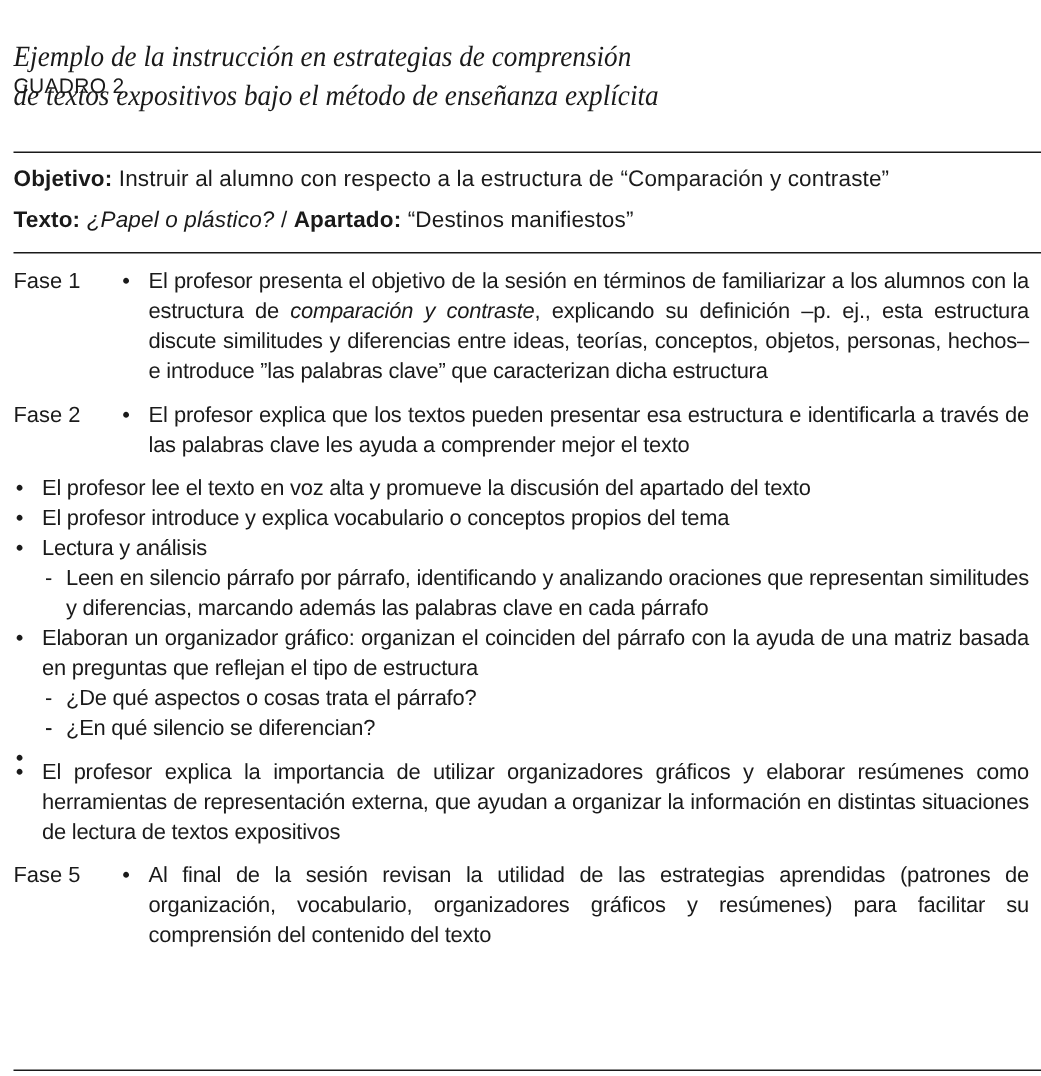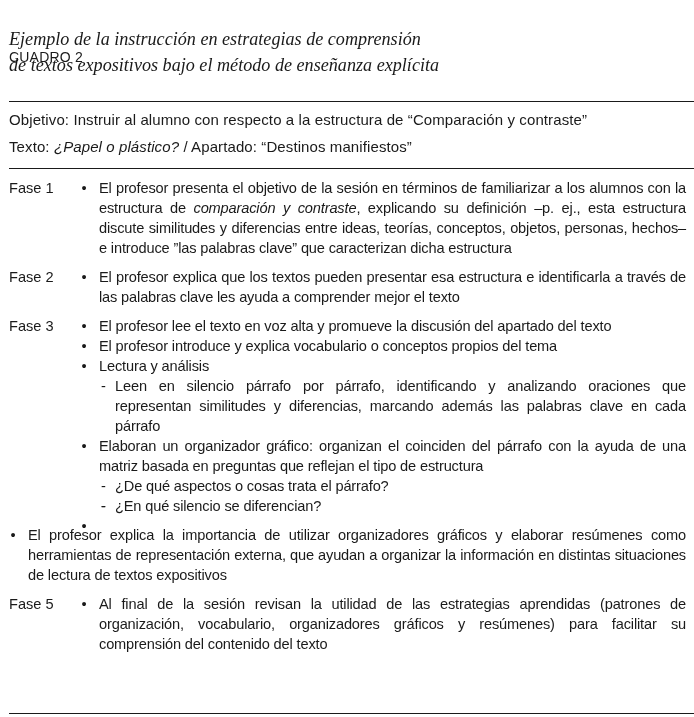--- a/index.html
+++ b/index.html
@@ -19,21 +19,21 @@
     transform: scaleX(0.93); transform-origin: left top;
   }
   .rule { position: absolute; left: 9px; right: 0; height: 0; border-top: 1.3px solid #1a1a1a; }
   .rule.r1 { top: 101px; }
   .rule.r2 { top: 168px; }
   .rule.r3 { top: 713px; }
   .meta {
     position: absolute; left: 9px; font-size: 15px; letter-spacing: 0.1px;
     white-space: nowrap;
   }
-  .meta b { font-weight: normal; }
+  .meta b { font-weight: bold; }
   .meta.m1 { top: 111px; }
   .meta.m2 { top: 138px; }
 
   .phases { position: absolute; left: 0; top: 178px; width: 694px; }
   .phase { position: relative; display: flex; margin-bottom: 9px; }
   .phase-name {
     width: 62px; padding-left: 9px; font-size: 14.6px; line-height: 20px; flex: none;
   }
   .phase-body { flex: 1; padding-right: 8px; }
   .item {
@@ -80,21 +80,20 @@
   <div class="phase">
     <div class="phase-name">Fase 2</div>
     <div class="phase-body">
       <div class="item">
         <span class="bullet">•</span><span>El profesor explica que los textos pueden presentar esa estructura e identificarla a través de las palabras clave les ayuda a comprender mejor el texto</span>
       </div>
     </div>
   </div>
 
   <div class="phase">
-    <div class="phase-name">Fase 3</div>
     <div class="phase-body">
       <div class="item">
         <span class="bullet">•</span><span>El profesor lee el texto en voz alta y promueve la discusión del apartado del texto</span>
       </div>
       <div class="item">
         <span class="bullet">•</span><span>El profesor introduce y explica vocabulario o conceptos propios del tema</span>
       </div>
       <div class="item">
         <span class="bullet">•</span><span>Lectura y análisis</span>
       </div>

